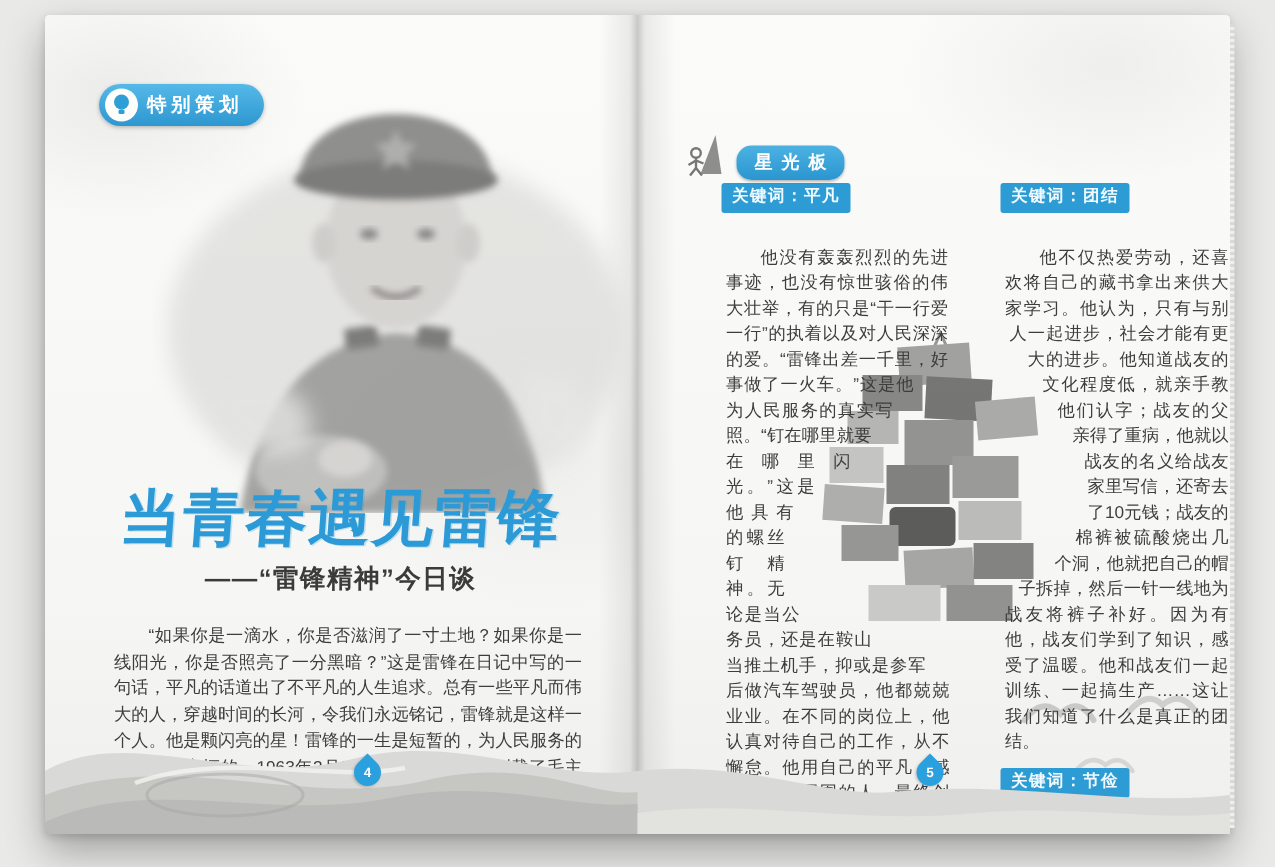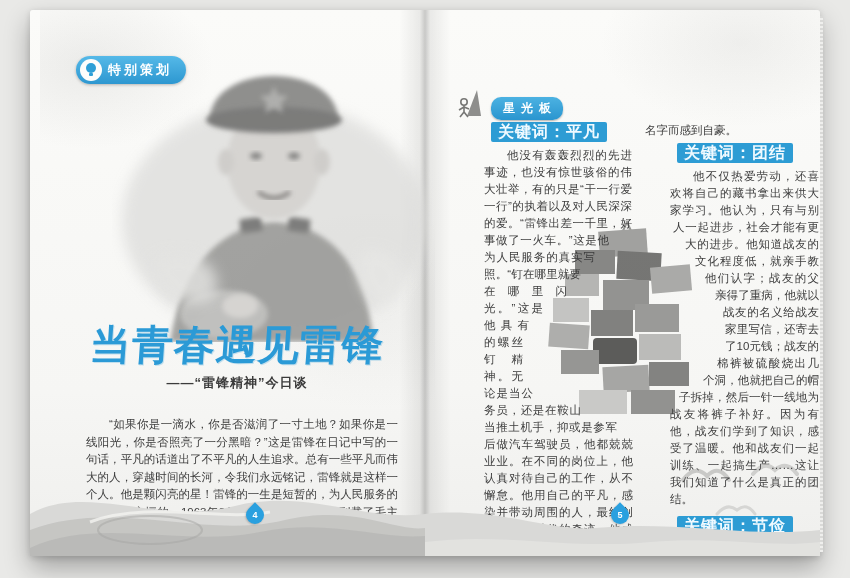--- a/index.html
+++ b/index.html
@@ -4,56 +4,56 @@
 <style>
   * { margin:0; padding:0; box-sizing:border-box; }
   body { font-family:"Liberation Sans","DejaVu Sans",sans-serif; }
   .canvas { position:relative; width:850px; height:578px; background:#e9e9e7; overflow:hidden; }
   .book { position:absolute; left:30px; top:10px; width:790px; height:546px;
           background:linear-gradient(180deg,#fbfbf9 0%,#f6f6f4 70%,#efefed 100%);
           border-radius:3px; box-shadow:0 12px 26px rgba(0,0,0,.30), 0 2px 6px rgba(0,0,0,.15); }
   .book::after { content:""; position:absolute; right:-3px; top:6px; bottom:4px; width:3px;
           background:repeating-linear-gradient(180deg,#d9d9d7 0 2px,#efefed 2px 4px); }
   .page { position:absolute; top:0; height:100%; width:50%; overflow:hidden; }
-  .page.left { left:10px; }
+  .page.left { left:0; }
   .page.right { left:50%; }
   .page.left::before { content:""; position:absolute; inset:0;
           background:radial-gradient(180px 120px at 12% 10%, rgba(190,190,188,.25), transparent 70%),
                      radial-gradient(220px 140px at 85% 55%, rgba(200,200,198,.18), transparent 70%); }
   .page.right::before { content:""; position:absolute; inset:0;
           background:radial-gradient(200px 120px at 80% 6%, rgba(195,195,193,.22), transparent 70%); }
   .spine { position:absolute; left:50%; top:0; height:100%; width:52px; margin-left:-26px; pointer-events:none;
           background:linear-gradient(90deg, rgba(0,0,0,0) 0%, rgba(0,0,0,.07) 40%, rgba(0,0,0,.20) 50%, rgba(0,0,0,.07) 60%, rgba(0,0,0,0) 100%); }
 
   
   .plan-badge { position:absolute; left:36px; top:46px; display:flex; align-items:center; gap:6px;
           background:linear-gradient(180deg,#55b9e8,#2d97d0); border-radius:16px; padding:3px 14px 3px 4px;
           box-shadow:0 1px 3px rgba(0,0,0,.25); z-index:3; }
   .bulb-circle { width:22px; height:22px; border-radius:50%; background:#fdfdfb; display:flex; align-items:center; justify-content:center; }
   .plan-label { color:#fff; font-weight:bold; font-size:13px; letter-spacing:3px; }
   .portrait { position:absolute; left:72px; top:0; z-index:1; }
   .title { position:absolute; left:42px; top:308px; width:310px; text-align:center; z-index:2;
           color:#2b9ad6; font-size:41px; font-weight:bold; letter-spacing:1px; transform:skewX(-4deg);
           text-shadow:1px 1px 0 rgba(43,154,214,.25); white-space:nowrap; }
   .subtitle { position:absolute; left:42px; top:364px; width:310px; text-align:center; z-index:2;
-          color:#3b3b3b; font-size:13px; font-weight:bold; letter-spacing:1px; }
+          color:#3b3b3b; font-size:17px; font-weight:bold; letter-spacing:1px; }
   .author { position:absolute; left:42px; top:391px; width:310px; text-align:center; z-index:2;
           color:#6f6f6d; font-size:11px; }
   .intro { position:absolute; left:46px; top:406px; width:312px; z-index:2;
           font-size:11.5px; line-height:17.5px; color:#3d3d3d; text-align:justify; text-justify:inter-character; text-indent:2em; }
 
   
   .board-header { position:absolute; left:30px; top:76px; display:flex; align-items:flex-end; gap:2px; z-index:3; }
   .board-pill { background:linear-gradient(180deg,#4cb2e2,#2a95cf); color:#fff; font-size:12px; font-weight:bold;
           letter-spacing:6px; padding:3px 6px 3px 12px; border-radius:10px; box-shadow:0 1px 2px rgba(0,0,0,.3); }
   .cols { position:absolute; left:34px; top:112px; width:360px; display:flex; gap:12px; z-index:2; }
   .col { width:174px; font-size:11.5px; line-height:17px; color:#3d3d3d; text-align:justify; text-justify:inter-character; }
   .col p { text-indent:2em;margin-left:25px; }
-  .kw { display:inline-block; margin-left:2em; margin-bottom:5px; background:#2d9cd4; color:#f0faff;
-          font-size:16px; font-weight:bold; padding:1px 7px 2px; border-radius:2px; letter-spacing:1px; }
+  .kw { display:inline-block; margin-left:2em; margin-bottom:22px; background:#2d9cd4; color:#f0faff;
+          font-size:11px; font-weight:bold; padding:1px 7px 2px; border-radius:2px; letter-spacing:1px; }
   .kw2 { margin-top:8px; }
   .cont-line { margin-bottom:4px; }
   .spr { float:right; clear:right; }
   .spl { float:left; clear:left; }
   .collage { position:absolute; left:122px; top:210px; z-index:1; opacity:.92; }
   .doves { position:absolute; left:250px; top:448px; z-index:1; }
 
   
   .pagedrop { position:absolute; z-index:4; width:18px; height:18px; background:#2aa0df;
           border-radius:0 50% 50% 50%; transform:rotate(45deg); box-shadow:0 1px 2px rgba(0,0,0,.2); }
@@ -145,21 +145,20 @@
             <i class="spr" style="width:110px;height:17px"></i>
             <i class="spr" style="width:110px;height:17px"></i>
             <i class="spr" style="width:100px;height:17px"></i>
             <i class="spr" style="width:52px;height:17px"></i>
             <i class="spr" style="width:16px;height:17px"></i>
             <p>他没有轰轰烈烈的先进事迹，也没有惊世骇俗的伟大壮举，有的只是“干一行爱一行”的执着以及对人民深深的爱。“雷锋出差一千里，好事做了一火车。”这是他为人民服务的真实写照。“钉在哪里就要在哪里闪光。”这是他具有的螺丝钉精神。无论是当公务员，还是在鞍山当推土机手，抑或是参军后做汽车驾驶员，他都兢兢业业。在不同的岗位上，他认真对待自己的工作，从不懈怠。他用自己的平凡，感染并带动周围的人，最终创造了一个时代的奇迹。他成为全国人民乃至全世界人民竞相学习的榜样，许多外国友人都为能拥有“雷锋”这个中国</p>
           </div>
         </div>
 
         <div class="col">
-          <div class="cont-line">名字而感到自豪。</div>
           <div class="kw">关键词：团结</div>
           <div>
             <i class="spl" style="width:1px;height:50px"></i>
             <i class="spl" style="width:16px;height:16px"></i>
             <i class="spl" style="width:28px;height:16px"></i>
             <i class="spl" style="width:40px;height:16px"></i>
             <i class="spl" style="width:50px;height:16px"></i>
             <i class="spl" style="width:60px;height:16px"></i>
             <i class="spl" style="width:70px;height:16px"></i>
             <i class="spl" style="width:78px;height:16px"></i>

